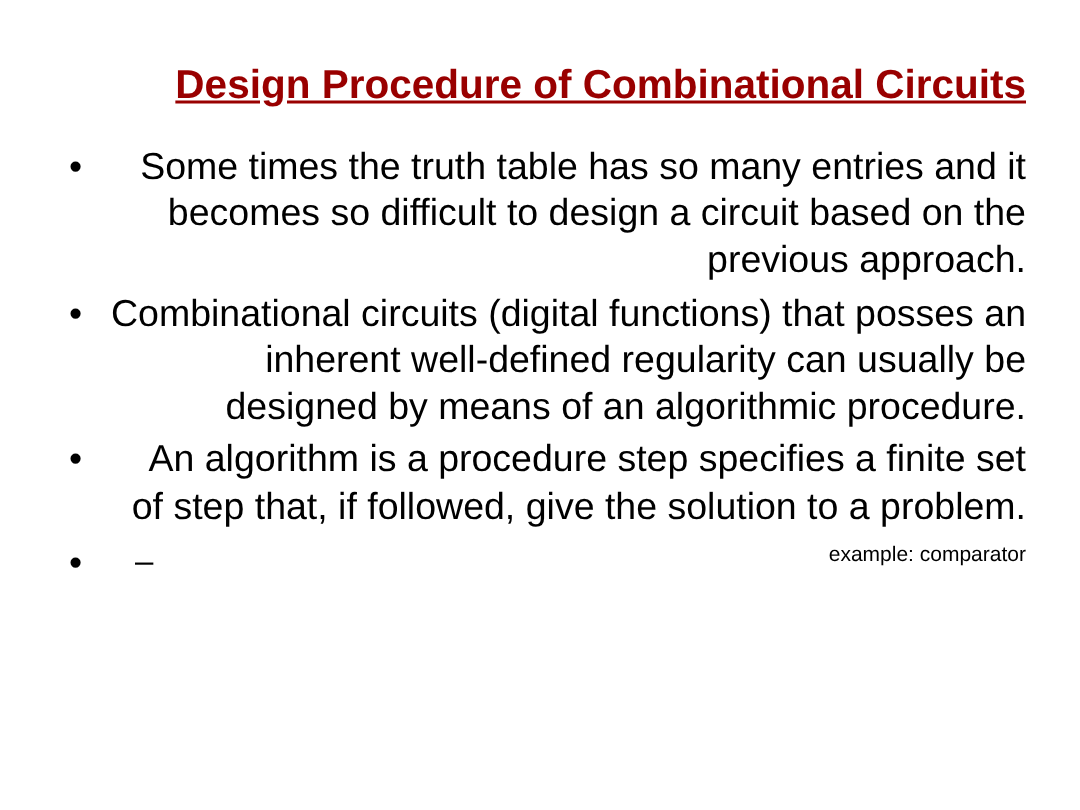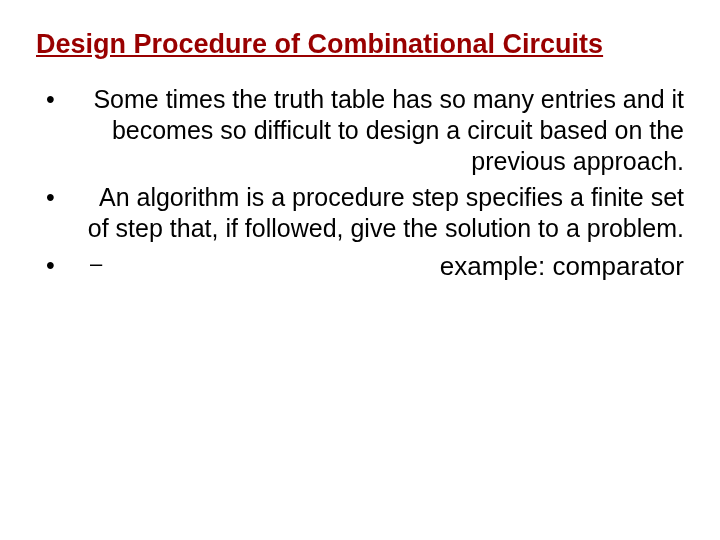--- a/index.html
+++ b/index.html
@@ -11,26 +11,26 @@
     font-family: Arial, Helvetica, sans-serif;
     color: #000000;
   }
   .slide {
     box-sizing: border-box;
     width: 720px;
     height: 540px;
     padding: 24px 36px 24px 36px;
   }
   .title {
-    text-align: left;
+    text-align: right;
     font-weight: bold;
     font-size: 27px;
     color: #990000;
     text-decoration: underline;
-    margin: 4px 0 22px 0;
+    margin: 16px 0 22px 0;
     line-height: 1.25;
   }
   ul.bullets {
     list-style: none;
     margin: 0;
     padding: 0 0 0 8px;
     text-align: right;
   }
   ul.bullets > li {
     position: relative;
@@ -46,39 +46,40 @@
     top: 0;
     font-size: 25px;
   }
   ul.sub {
     list-style: none;
     margin: 6px 0 0 0;
     padding: 0 0 0 18px;
   }
   ul.sub > li {
     position: relative;
-    font-size: 26px;
+    font-size: 14px;
     line-height: 1.3;
     padding-left: 22px;
   }
   ul.sub > li::before {
     content: "–";
     position: absolute;
     left: 0;
     top: 0;
     font-size: 22px;
   }
 </style>
 </head>
 <body>
 
 <div class="slide">
   <h1 class="title">Design Procedure of Combinational Circuits</h1>
   <ul class="bullets">
     <li>Some times the truth table has so many entries and it becomes so difficult to design a circuit based on the previous approach.</li>
+    <li>Combinational circuits (digital functions) that posses an inherent well-defined regularity can usually be designed by means of an algorithmic procedure.</li>
     <li>An algorithm is a procedure step specifies a finite set of step that, if followed, give the solution to a problem.</li>
     <li>
       <ul class="sub">
         <li>example: comparator</li>
       </ul>
     </li>
   </ul>
 </div>
 
 </body></html>

